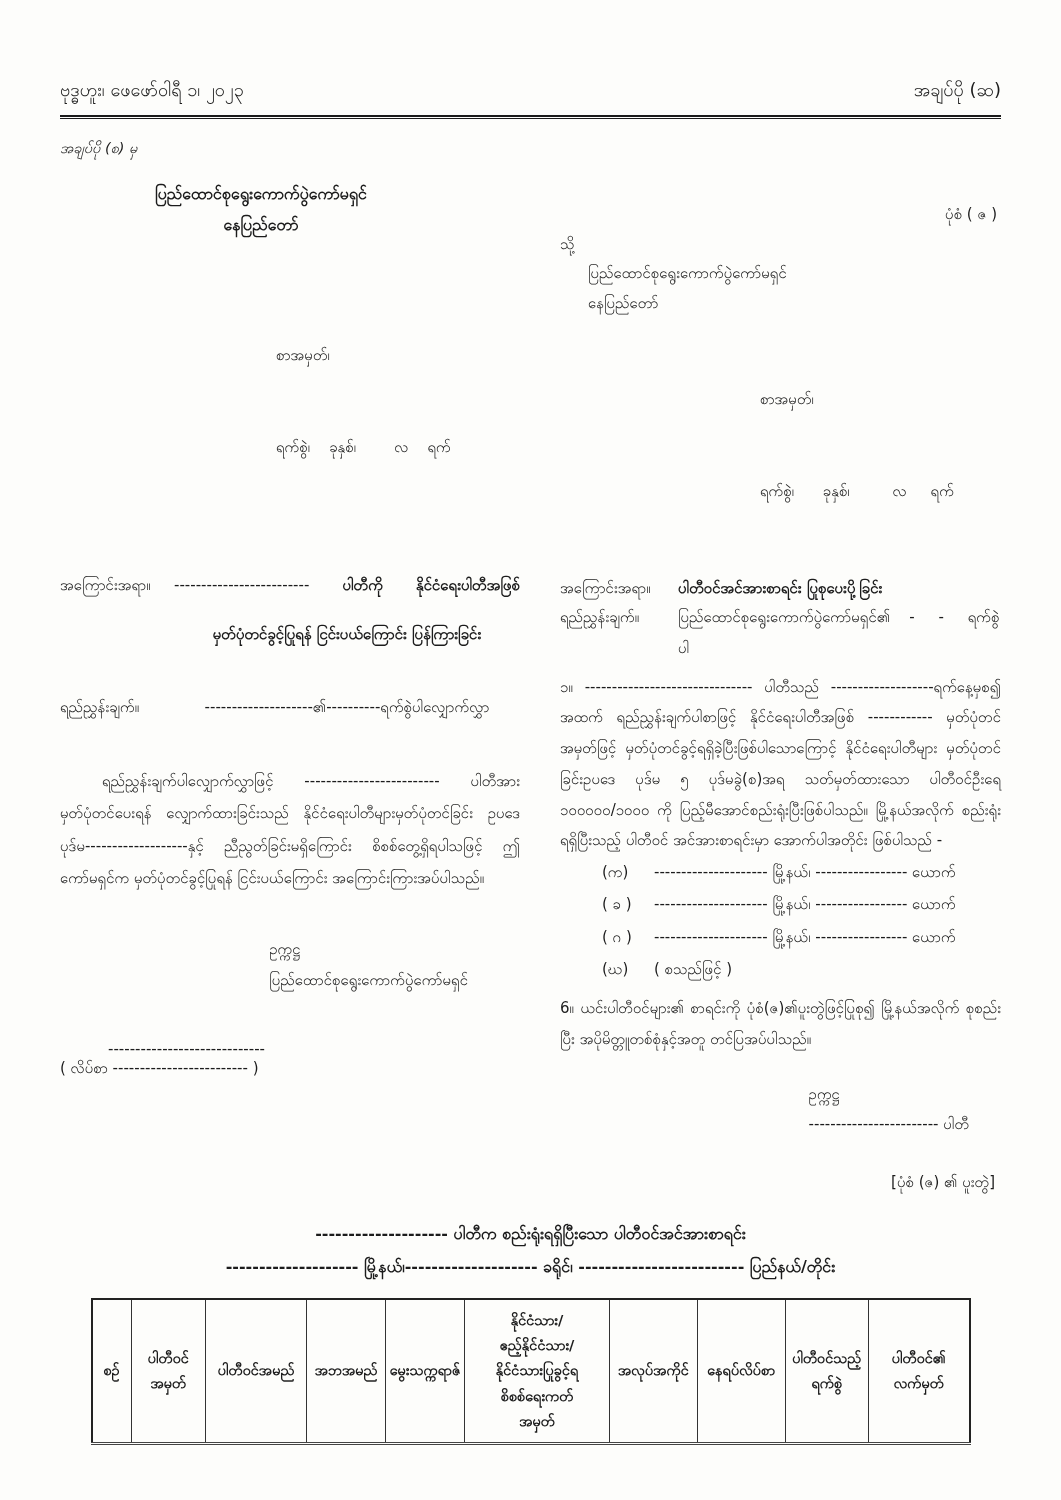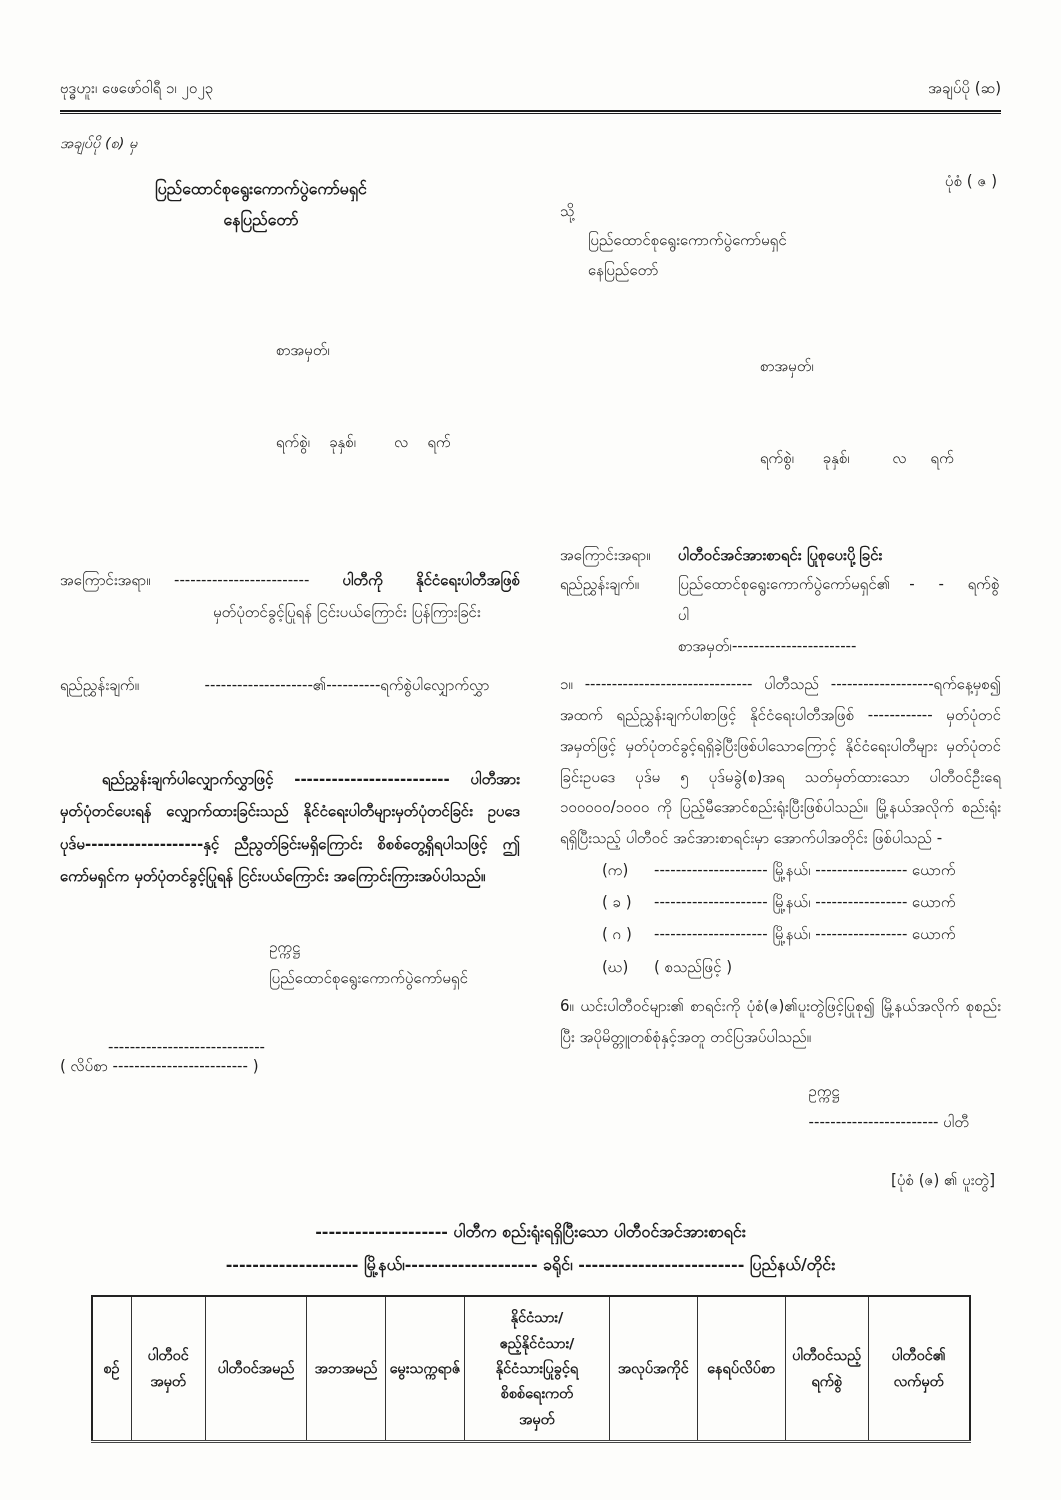--- a/index.html
+++ b/index.html
@@ -5,54 +5,54 @@
   * { box-sizing: border-box; }
   html, body { margin: 0; padding: 0; }
   body {
     width: 1061px; height: 1500px; overflow: hidden;
     background: #fdfdfb; color: #1c1c1c;
     font-family: "DejaVu Sans", sans-serif;
     font-size: 15px;
   }
   .page { padding: 78px 60px 0 60px; }
 
-  .gazette-header { display: flex; justify-content: space-between; align-items: flex-end; font-size: 15px; }
+  .gazette-header { display: flex; justify-content: space-between; align-items: flex-end; font-size: 18px; }
   .rule { margin-top: 10px; height: 4px; border-top: 2.5px solid #1b1b1b; border-bottom: 1px solid #1b1b1b; }
   .continued { font-style: italic; font-size: 14.5px; margin-top: 20px; }
 
   .columns { display: flex; gap: 40px; margin-top: 16px; }
   .col-left  { width: 460px; }
-  .col-right { width: 441px; }
+  .col-right { width: 441px; margin-top: 28px; }
 
   .form-no { text-align: right; }
   .col-left  .form-no { padding-right: 62px; }
   .col-right .form-no { padding-right: 4px; }
 
   .org-block { text-align: center; font-weight: bold; font-size: 16px; line-height: 1.95; width: 402px; margin-top: 2px; }
   .to-label { margin-top: 8px; }
   .org-plain { margin-left: 28px; line-height: 2.0; margin-top: 2px; }
 
   .letter-block { line-height: 2.05; white-space: pre-wrap; }
   .col-left  .letter-block { margin-left: 216px; margin-top: 38px; }
   .col-right .letter-block { margin-left: 200px; margin-top: 4px; }
 
   .labelled { display: flex; }
   .lbl { width: 114px; flex-shrink: 0; }
   .labelled .content { flex: 1; }
 
   .subject-block { margin-top: 46px; line-height: 2.1; }
   .subject-line1 { display: flex; justify-content: space-between; }
-  .subject-line2 { font-weight: normal; text-align: center; }
+  .subject-line2 { font-weight: bold; text-align: center; margin-top: 17px; }
   .bold { font-weight: bold; }
 
   .ref-block { margin-top: 42px; line-height: 2.05; }
   .ref-flex { display: flex; justify-content: center; }
   .prewrap { white-space: pre-wrap; }
 
-  .body-para { margin-top: 62px; text-indent: 42px; text-align: justify; line-height: 2.15; font-weight: bold; }
+  .body-para { margin-top: 42px; text-indent: 42px; text-align: justify; line-height: 2.15; }
   .para { text-align: justify; line-height: 2.05; margin-top: 8px; }
 
   .chair-block { width: max-content; text-align: left; line-height: 2.05; }
   .col-left  .chair-block { margin: 40px 52px 0 auto; }
   .col-right .chair-block { margin: 24px 32px 0 auto; }
 
   .sig-dashes { margin: 44px 0 0 48px; }
   .address-line { }
 
   .subject-right { margin-top: 10px; }
@@ -142,21 +142,20 @@
 
       <div class="labelled subject-right">
         <span class="lbl">အကြောင်းအရာ။</span>
         <span class="bold">ပါတီဝင်အင်အားစာရင်း ပြုစုပေးပို့ခြင်း</span>
       </div>
 
       <div class="labelled ref-right">
         <span class="lbl">ရည်ညွှန်းချက်။</span>
         <div class="content">
           <div class="prewrap">ပြည်ထောင်စုရွေးကောက်ပွဲကော်မရှင်၏    -     -     ရက်စွဲပါ</div>
-          <div>စာအမှတ်၊-----------------------</div>
         </div>
       </div>
 
       <div class="para">၁။  ------------------------------- ပါတီသည် -------------------ရက်နေ့မှစ၍ အထက် ရည်ညွှန်းချက်ပါစာဖြင့် နိုင်ငံရေးပါတီအဖြစ် ------------ မှတ်ပုံတင်အမှတ်ဖြင့် မှတ်ပုံတင်ခွင့်ရရှိခဲ့ပြီးဖြစ်ပါသောကြောင့် နိုင်ငံရေးပါတီများ မှတ်ပုံတင်ခြင်းဥပဒေ ပုဒ်မ ၅ ပုဒ်မခွဲ(စ)အရ သတ်မှတ်ထားသော ပါတီဝင်ဦးရေ ၁၀၀၀၀၀/၁၀၀၀ ကို ပြည့်မီအောင်စည်းရုံးပြီးဖြစ်ပါသည်။ မြို့နယ်အလိုက် စည်းရုံးရရှိပြီးသည့် ပါတီဝင် အင်အားစာရင်းမှာ အောက်ပါအတိုင်း ဖြစ်ပါသည် -</div>
 
       <div class="township-list">
           <div class="list-row">
             <span class="list-label">(က)</span>
             <span>--------------------- မြို့နယ်၊ ----------------- ယောက်</span>
           </div>

